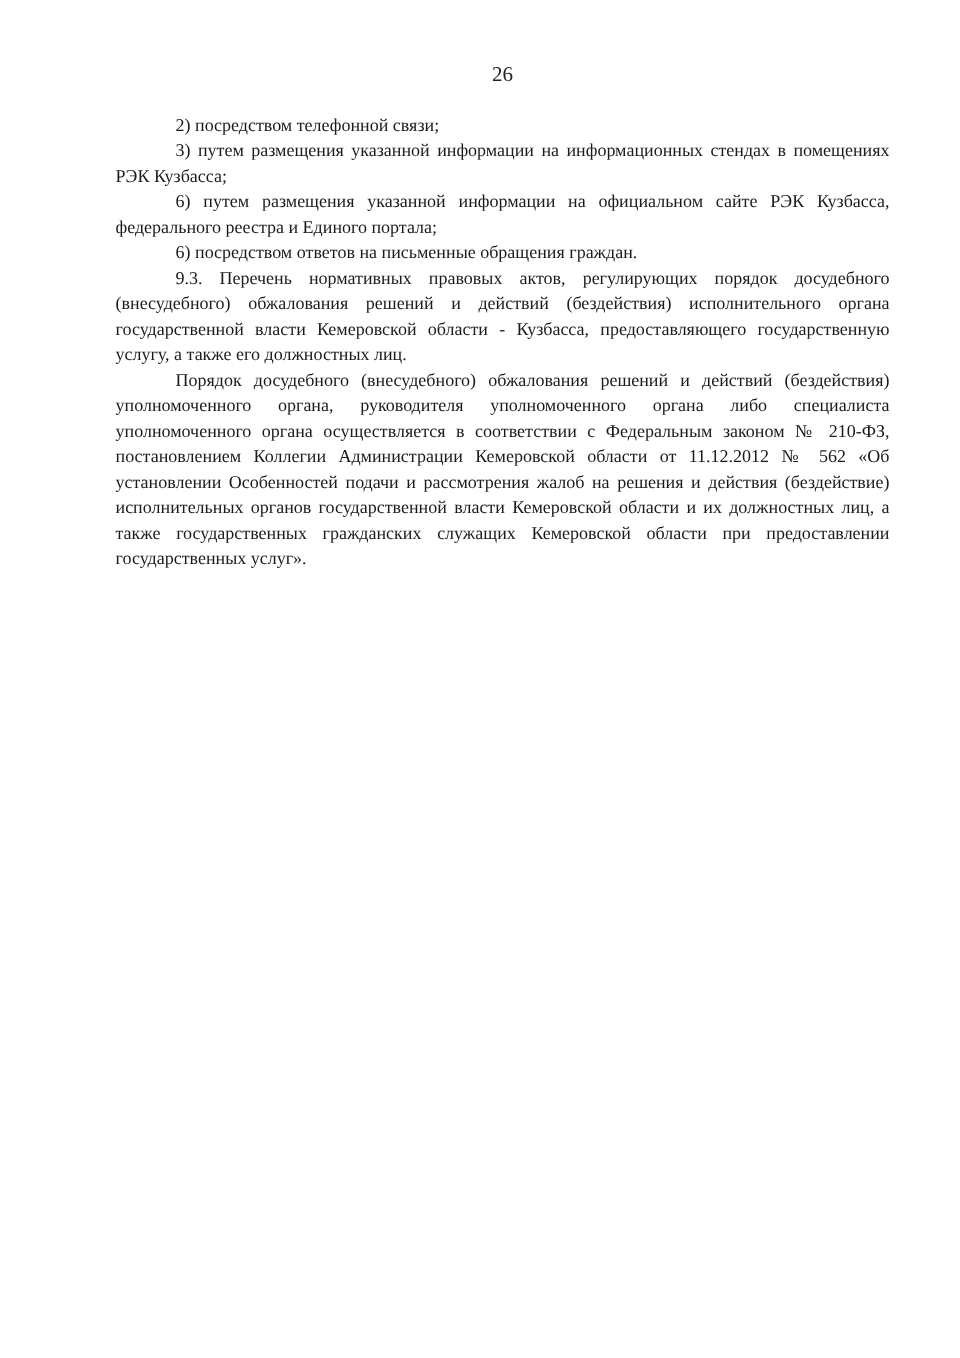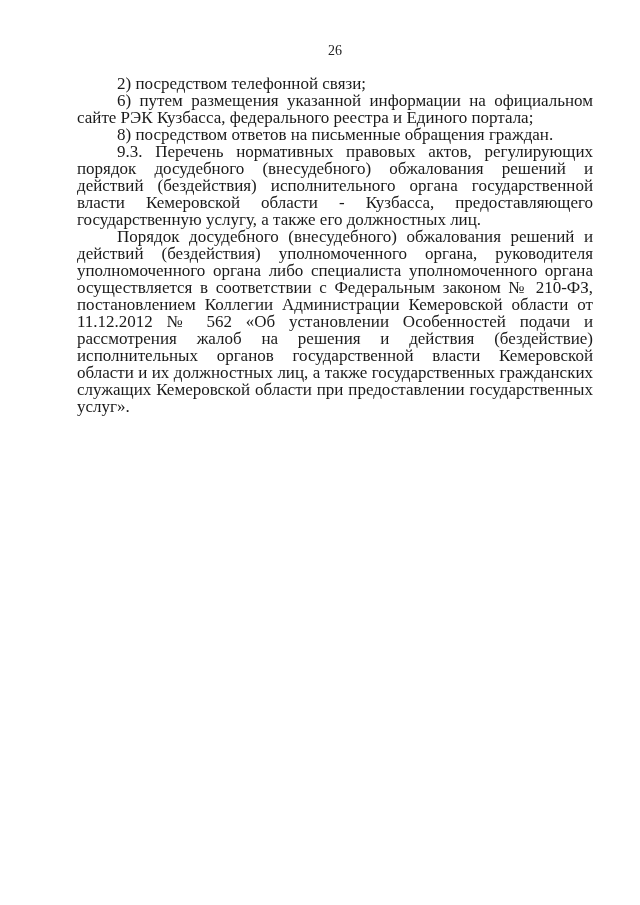--- a/index.html
+++ b/index.html
@@ -4,29 +4,30 @@
 <style>
   html, body { margin: 0; padding: 0; background: #ffffff; }
   body { width: 640px; height: 905px; position: relative; overflow: hidden; }
   .page { position: absolute; left: 0; top: 0; width: 640px; height: 777px; background: #fff; }
   .pagenum {
     position: absolute; top: 43px; left: 0; width: 670px; text-align: center;
     font-family: "Liberation Serif", serif; font-size: 14px; color: #222;
   }
   .body {
     position: absolute; left: 77px; top: 75px; width: 516px;
-    font-family: "Liberation Serif", serif; font-size: 17px; line-height: 17px; color: #1a1a1a;
+    font-family: "Liberation Serif", serif; font-size: 12px; line-height: 17px; color: #1a1a1a;
   }
   .p { margin: 0; text-indent: 40px; text-align: justify; text-align-last: left; }
 </style>
 </head>
 <body>
 
 <div class="page">
   <div class="pagenum">26</div>
   <div class="body">
     <p class="p">2) посредством телефонной связи;</p>
+    <p class="p">3) путем размещения указанной информации на информационных стендах в помещениях РЭК Кузбасса;</p>
     <p class="p">6) путем размещения указанной информации на официальном сайте РЭК Кузбасса, федерального реестра и Единого портала;</p>
-    <p class="p">8) посредством ответов на письменные обращения граждан.</p>
+    <p class="p">6) посредством ответов на письменные обращения граждан.</p>
     <p class="p">9.3. Перечень нормативных правовых актов, регулирующих порядок досудебного (внесудебного) обжалования решений и действий (бездействия) исполнительного органа государственной власти Кемеровской области - Кузбасса, предоставляющего государственную услугу, а также его должностных лиц.</p>
     <p class="p">Порядок досудебного (внесудебного) обжалования решений и действий (бездействия) уполномоченного органа, руководителя уполномоченного органа либо специалиста уполномоченного органа осуществляется в соответствии с Федеральным законом № 210-ФЗ, постановлением Коллегии Администрации Кемеровской области от 11.12.2012 № 562 «Об установлении Особенностей подачи и рассмотрения жалоб на решения и действия (бездействие) исполнительных органов государственной власти Кемеровской области и их должностных лиц, а также государственных гражданских служащих Кемеровской области при предоставлении государственных услуг».</p>
   </div>
 </div>
 
 </body></html>

